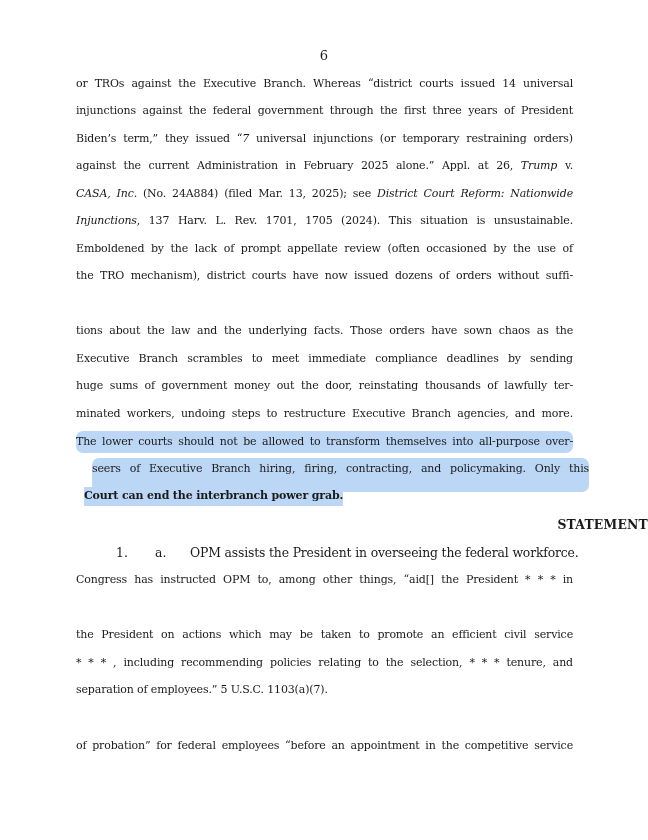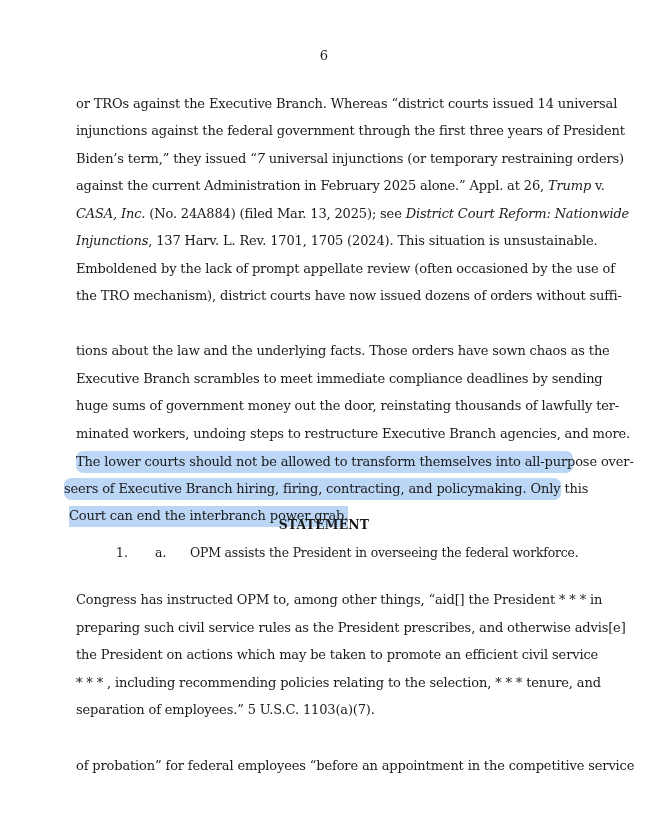--- a/index.html
+++ b/index.html
@@ -8,31 +8,30 @@
     position: absolute; left: 0; top: 0; width: 648px; height: 840px;
     background: #ffffff; color: #1a1a1a;
     font-family: "DejaVu Serif", "Liberation Serif", serif;
   }
   .page-number {
     position: absolute; left: 0; width: 648px; top: 46px;
     text-align: center; font-size: 13px; line-height: 20px;
   }
   .line {
     position: absolute; left: 76px; width: 497px;
-    font-size: 13px; line-height: 20px; white-space: nowrap;
+    font-size: 11px; line-height: 20px; white-space: nowrap;
     text-align: justify; text-align-last: justify;
     letter-spacing: -0.15px;
-    margin-top: 20px;
   }
   .line.last { text-align-last: left; }
   .line.indent { left: 115px; width: 458px; }
   .hl { background: #bcd6f6; padding: 2px 0 4px 0; }
   .line.hlline { background: #bcd6f6; border-radius: 7px; }
   .heading {
-    position: absolute; left: 0; width: 648px; text-align: center;
+    position: absolute; left: 0; width: 648px; text-align: right;
     font-weight: bold; font-size: 12.4px; line-height: 20px; letter-spacing: 0.2px;
   }
   em { font-style: italic; }
   .stmt1 { position: absolute; left: 76px; width: 497px; font-size: 12.4px; line-height: 20px; white-space: nowrap; }
   .stmt1 .n1 { position: absolute; left: 40px; }
   .stmt1 .na { position: absolute; left: 79px; }
   .stmt1 .rest { position: absolute; left: 114px; width: 383px; text-align: justify; text-align-last: justify; letter-spacing: -0.15px; }
 </style>
 </head>
 <body>
@@ -48,31 +47,30 @@
   <div class="line" style="top:184px"><em>CASA, Inc.</em><span> (No. 24A884) (filed Mar. 13, 2025); see </span><em>District Court Reform: Nationwide</em></div>
   <div class="line" style="top:211px"><em>Injunctions</em><span>, 137 Harv. L. Rev. 1701, 1705 (2024).  This situation is unsustainable.</span></div>
   <div class="line" style="top:239px">Emboldened by the lack of prompt appellate review (often occasioned by the use of</div>
   <div class="line" style="top:266px">the TRO mechanism), district courts have now issued dozens of orders without suffi-</div>
   <div class="line" style="top:321px">tions about the law and the underlying facts.  Those orders have sown chaos as the</div>
   <div class="line" style="top:349px">Executive Branch scrambles to meet immediate compliance deadlines by sending</div>
   <div class="line" style="top:376px">huge sums of government money out the door, reinstating thousands of lawfully ter-</div>
   <div class="line" style="top:404px">minated workers, undoing steps to restructure Executive Branch agencies, and more.</div>
 
   <div class="line hlline" style="top:431px; left:76px; width:497px; height:22px; line-height:22px;">The lower courts should not be allowed to transform themselves into all-purpose over-</div>
-  <div class="line hlline" style="top:458px; left:64px; width:497px; height:22px; line-height:22px;">seers of Executive Branch hiring, firing, contracting, and policymaking.  Only this</div>
-  <div class="line last" style="top:486px; left:69px; width:auto;"><span class="hl">Court can end the interbranch power grab.</span></div>
+  <div class="line hlline" style="top:458px; left:92px; width:497px; height:34px; line-height:22px;">seers of Executive Branch hiring, firing, contracting, and policymaking.  Only this</div>
+  <div class="line last" style="top:486px; left:84px; width:auto;font-weight:bold;"><span class="hl">Court can end the interbranch power grab.</span></div>
 
   <div class="heading" style="top:515px">STATEMENT</div>
 
   <div class="stmt1" style="top:543px">
     <span class="n1">1.</span>
     <span class="na">a.</span>
     <span class="rest">OPM assists the President in overseeing the federal workforce.</span>
   </div>
   <div class="line" style="top:570px">Congress has instructed OPM to, among other things, “aid[] the President  * * *  in</div>
-  <div class="line" style="top:598px">preparing such civil service rules as the President prescribes, and otherwise advis[e]</div>
   <div class="line" style="top:625px">the President on actions which may be taken to promote an efficient civil service</div>
   <div class="line" style="top:653px">* * * , including recommending policies relating to the selection,  * * *  tenure, and</div>
   <div class="line last" style="top:680px">separation of employees.”  5 U.S.C. 1103(a)(7).</div>
 
   <div class="line" style="top:736px">of probation” for federal employees “before an appointment in the competitive service</div>
 
 </div>
 
 </body></html>

